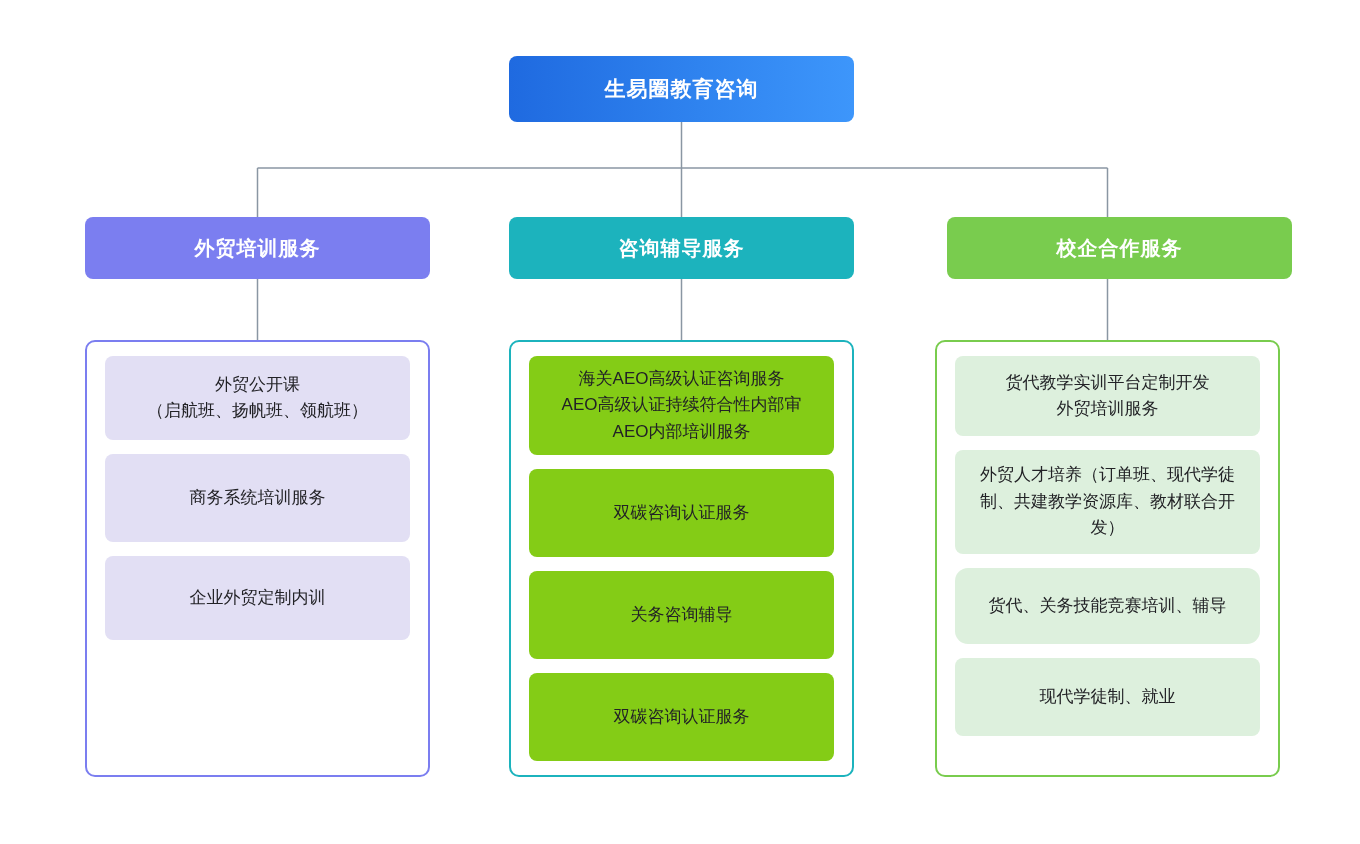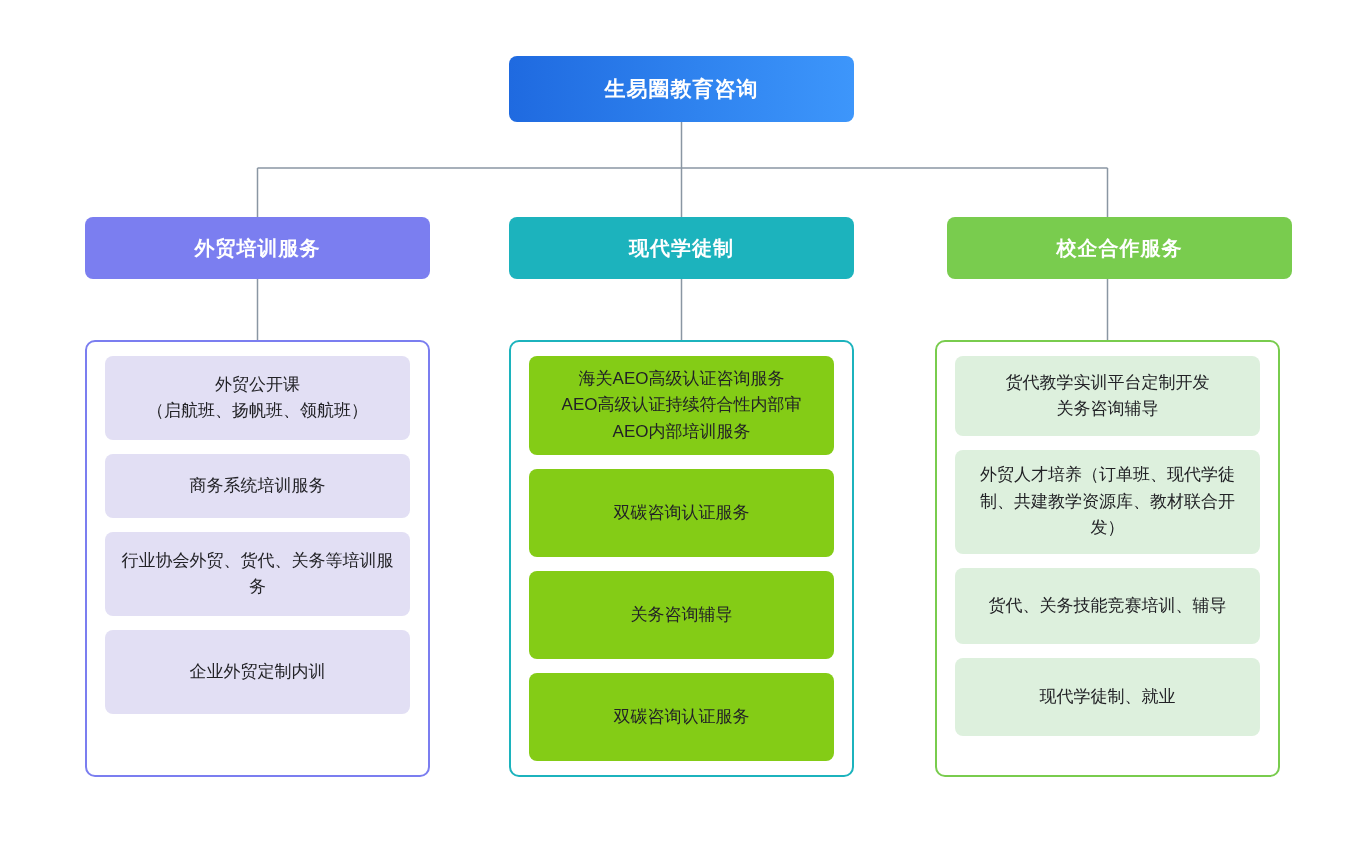--- a/index.html
+++ b/index.html
@@ -113,32 +113,32 @@
     font-size: 17px;
     line-height: 1.55;
     white-space: pre-line;
   }
   .branch-left   .leaf-card { background: #e2dff4; }
   .branch-middle .leaf-card { background: #84cc16; }
   .branch-right  .leaf-card { background: #ddf0dd; }
 
   
   .branch-left   .leaf-card:nth-child(1) { height: 84px; }
-  .branch-left   .leaf-card:nth-child(2) { height: 64px; }
+  .branch-left   .leaf-card:nth-child(2) { height: 88px; }
   .branch-left   .leaf-card:nth-child(3) { height: 84px; }
   .branch-left   .leaf-card:nth-child(4) { height: 84px; }
 
   .branch-middle .leaf-card:nth-child(1) { height: 104px; }
   .branch-middle .leaf-card:nth-child(2) { height: 92px;  }
   .branch-middle .leaf-card:nth-child(3) { height: 92px;  }
   .branch-middle .leaf-card:nth-child(4) { height: 92px;  }
 
   .branch-right  .leaf-card:nth-child(1) { height: 80px;  }
   .branch-right  .leaf-card:nth-child(2) { height: 104px; }
-  .branch-right  .leaf-card:nth-child(3) { height: 76px;  }
+  .branch-right  .leaf-card:nth-child(3) { height: 76px; border-radius: 13px;  }
   .branch-right  .leaf-card:nth-child(4) { height: 78px;  }
 </style>
 </head>
 <body>
 
 <div id="org-chart">
 
   <svg id="connectors" viewBox="0 0 1360 844" width="1360" height="844">
 
     <line x1="681.5" y1="122" x2="681.5" y2="168" stroke="#8a96a3" stroke-width="1.5"></line>
@@ -159,45 +159,44 @@
   </div>
 
   <div class="branch branch-left">
     <div class="branch-header">
       <span class="header-title">外贸培训服务</span>
     </div>
     <div class="group-box">
       <div class="leaf-card">外贸公开课
 （启航班、扬帆班、领航班）</div>
       <div class="leaf-card">商务系统培训服务</div>
-      <div class="leaf-card">行业协会外贸、货代、关务等培训服务</div>
       <div class="leaf-card">企业外贸定制内训</div>
     </div>
   </div>
 
   <div class="branch branch-middle">
     <div class="branch-header">
-      <span class="header-title">现代学徒制</span>
+      <span class="header-title">咨询辅导服务</span>
     </div>
     <div class="group-box">
       <div class="leaf-card">海关AEO高级认证咨询服务
 AEO高级认证持续符合性内部审
 AEO内部培训服务</div>
       <div class="leaf-card">双碳咨询认证服务</div>
       <div class="leaf-card">关务咨询辅导</div>
       <div class="leaf-card">双碳咨询认证服务</div>
     </div>
   </div>
 
   <div class="branch branch-right">
     <div class="branch-header">
       <span class="header-title">校企合作服务</span>
     </div>
     <div class="group-box">
       <div class="leaf-card">货代教学实训平台定制开发
-关务咨询辅导</div>
+外贸培训服务</div>
       <div class="leaf-card">外贸人才培养（订单班、现代学徒制、共建教学资源库、教材联合开发）</div>
       <div class="leaf-card">货代、关务技能竞赛培训、辅导</div>
       <div class="leaf-card">现代学徒制、就业</div>
     </div>
   </div>
 
 </div>
 
 </body></html>

